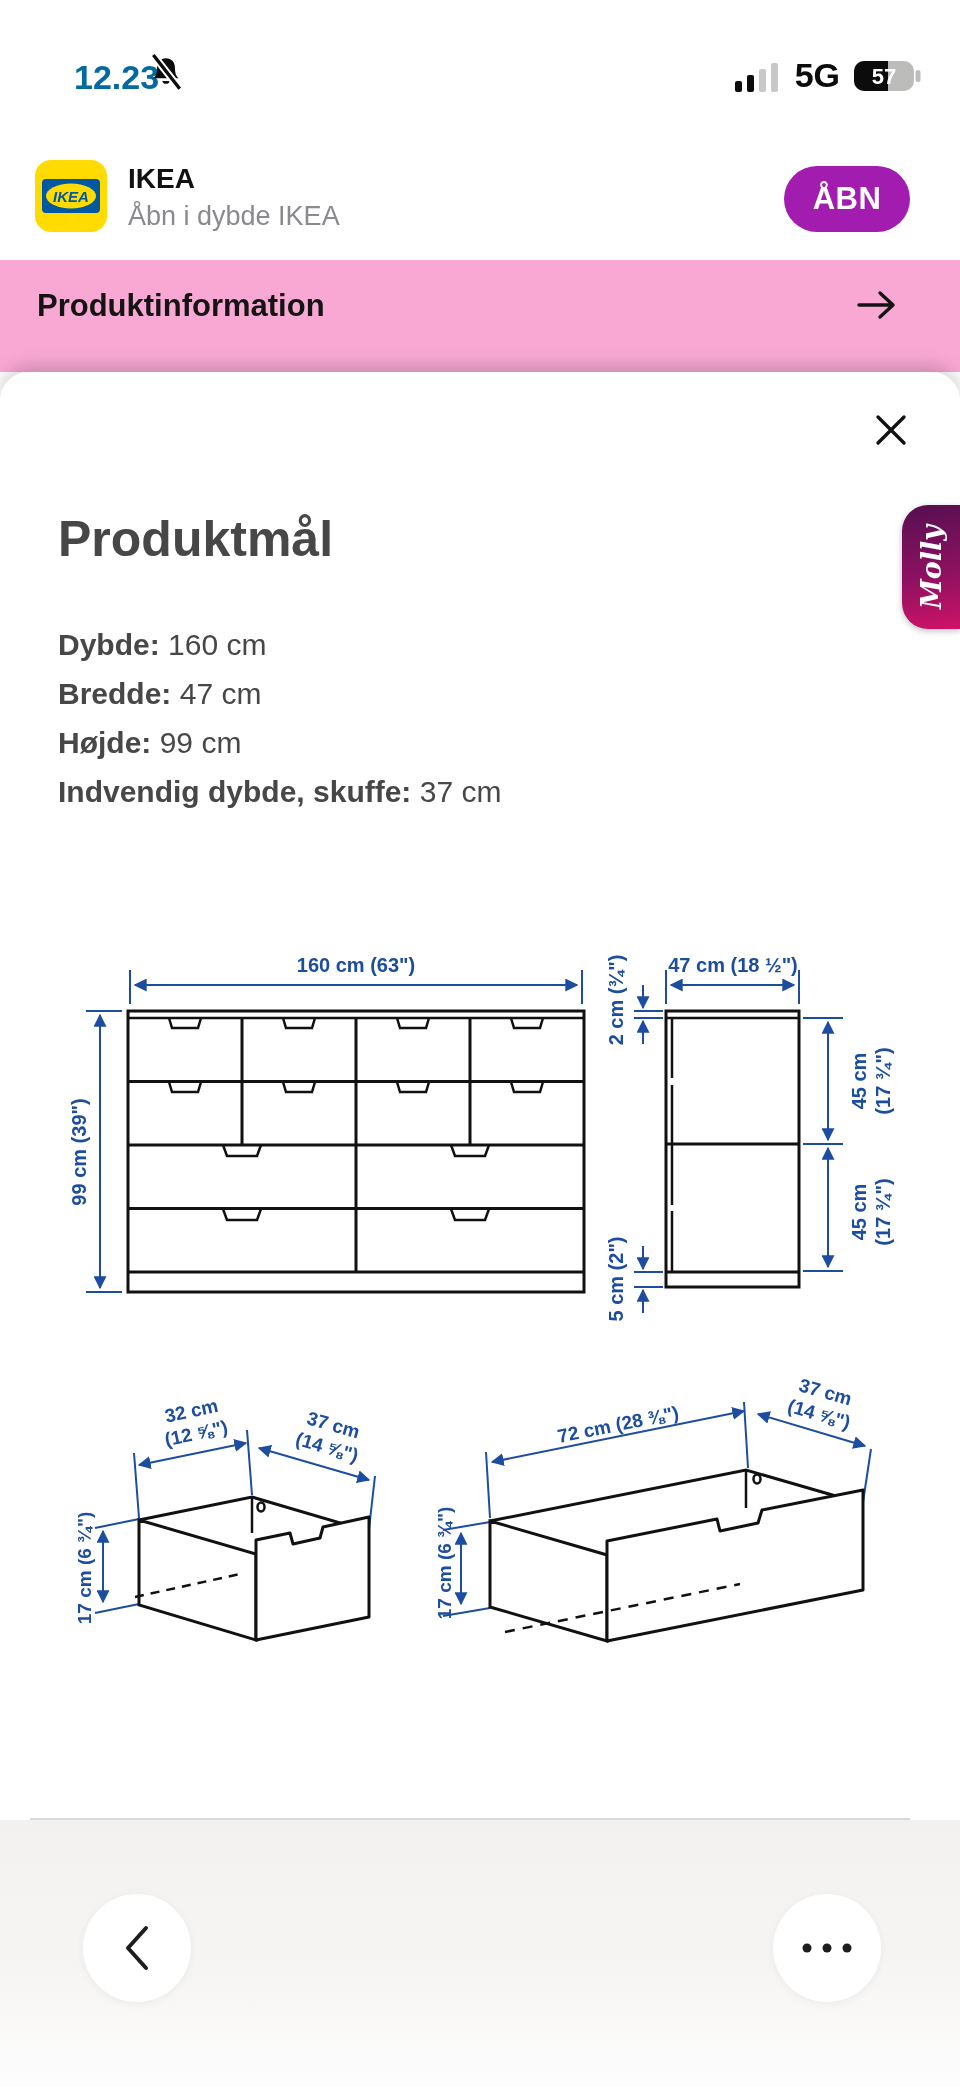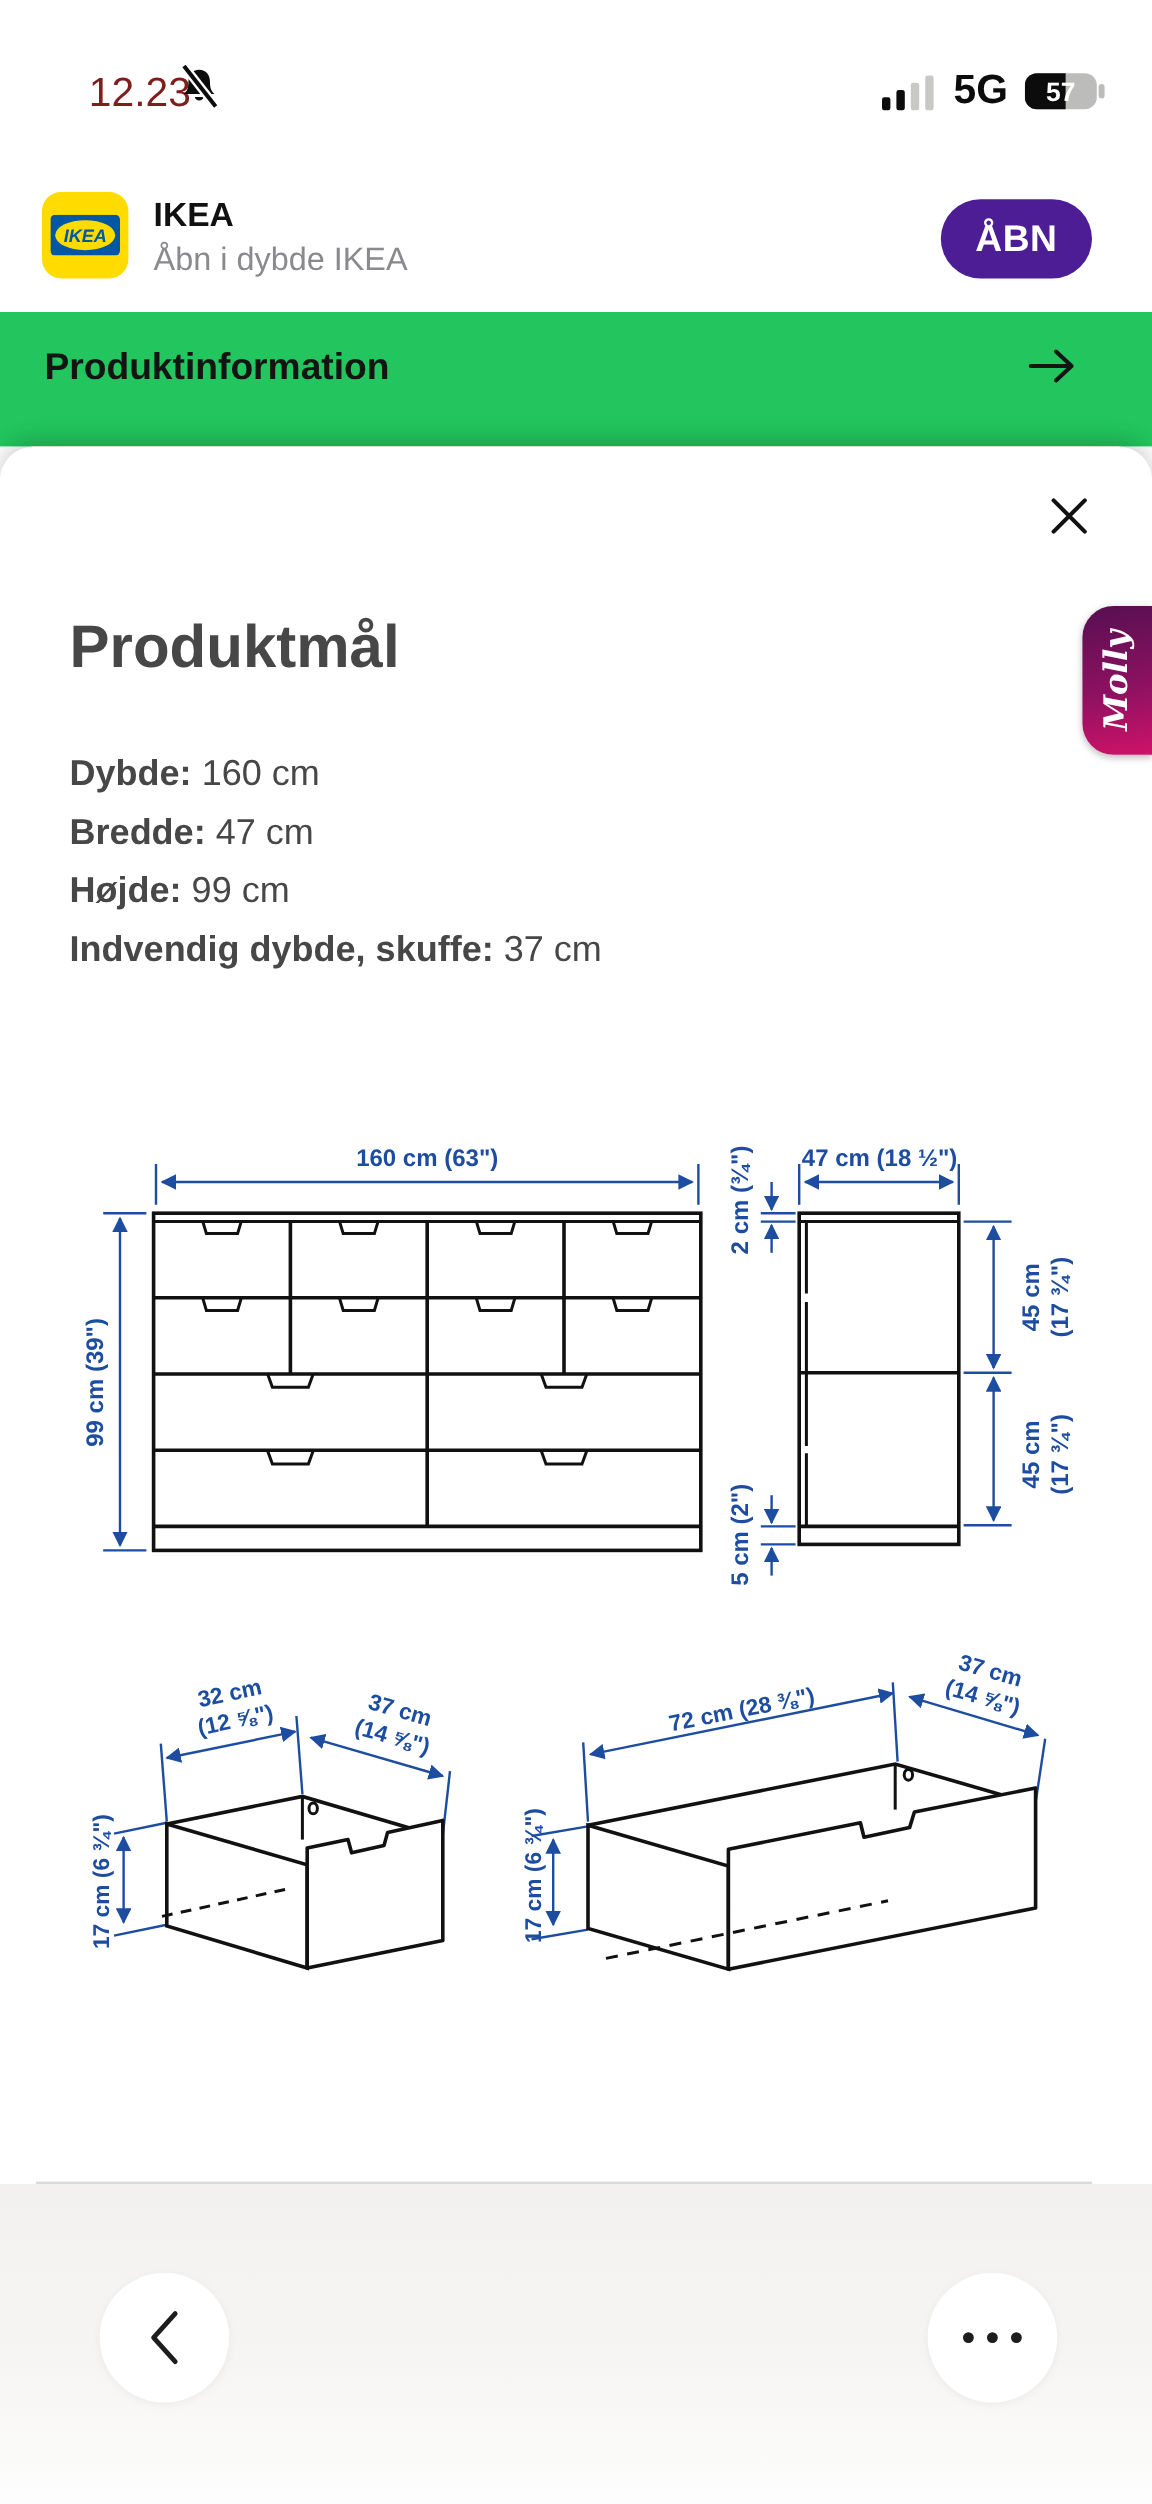--- a/index.html
+++ b/index.html
@@ -1,34 +1,34 @@
 <!DOCTYPE html>
 <html><head>
 <meta charset="utf-8">
 <style>
   html,body{margin:0;padding:0;}
   body{width:960px;height:2087px;position:relative;background:#fff;
        font-family:"Liberation Sans",sans-serif;overflow:hidden;}
   .abs{position:absolute;}
   
   .status-bar{left:0;top:0;width:960px;height:115px;background:#fff;}
-  .time{left:74px;top:58px;font-size:34px;font-weight:400;color:#7f1d1d;}
+  .time{left:74px;top:58px;font-size:34px;font-weight:700;color:#0369a1;}
   .sb-right{right:38px;top:56px;display:flex;align-items:center;gap:14px;}
   .net-label{font-size:34px;font-weight:700;color:#0c0c0c;}
   
   .app-banner{left:0;top:115px;width:820px;height:145px;background:#fff;}
   .app-icon{left:35px;top:45px;width:72px;height:72px;border-radius:16px;background:#ffdb00;
             display:flex;align-items:center;justify-content:center;}
   .app-title{left:128px;top:48px;font-size:28px;font-weight:700;color:#111;}
   .app-sub{left:128px;top:86px;font-size:27px;color:#8a8a8e;}
-  .open-btn{left:784px;top:51px;width:126px;height:66px;border-radius:33px;background:#4c1d95;
+  .open-btn{left:784px;top:51px;width:126px;height:66px;border-radius:33px;background:#a21caf;
             color:#fff;font-size:31px;font-weight:700;display:flex;align-items:center;
             justify-content:center;letter-spacing:.5px;border:none;}
   
-  .dim-bar{left:0;top:260px;width:960px;height:112px;background:#22c55e;}
+  .dim-bar{left:0;top:260px;width:960px;height:112px;background:#f9a8d4;}
   .dim-title{left:37px;top:28px;font-size:31px;font-weight:700;color:#141414;}
   .dim-arrow{right:62px;top:28px;}
   
   .modal{left:0;top:372px;width:960px;height:1448px;background:#fff;
          border-radius:28px 28px 0 0;box-shadow:0 -6px 18px rgba(0,0,0,.18);}
   .close-btn{left:868px;top:36px;width:46px;height:46px;background:none;border:none;padding:0;}
   .molly-tab{right:0;top:133px;width:58px;height:124px;border-radius:26px 0 0 26px;
              background:linear-gradient(170deg,#570f52 0%,#8c1160 55%,#cf1268 100%);
              box-shadow:0 2px 6px rgba(0,0,0,.25);}
   .molly-label{position:absolute;left:50%;top:50%;transform:translate(-50%,-50%) rotate(-90deg);

